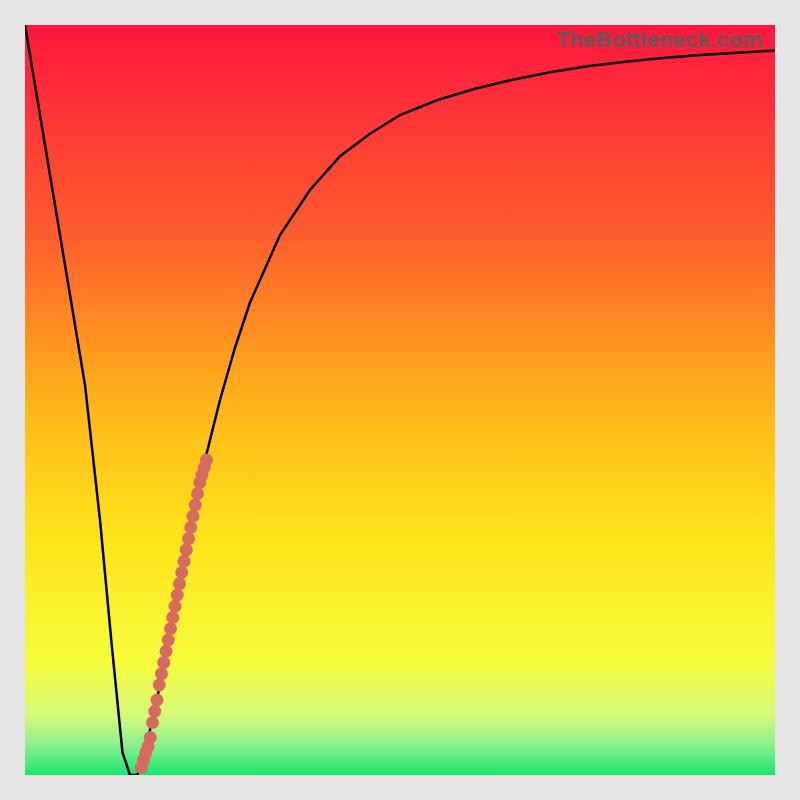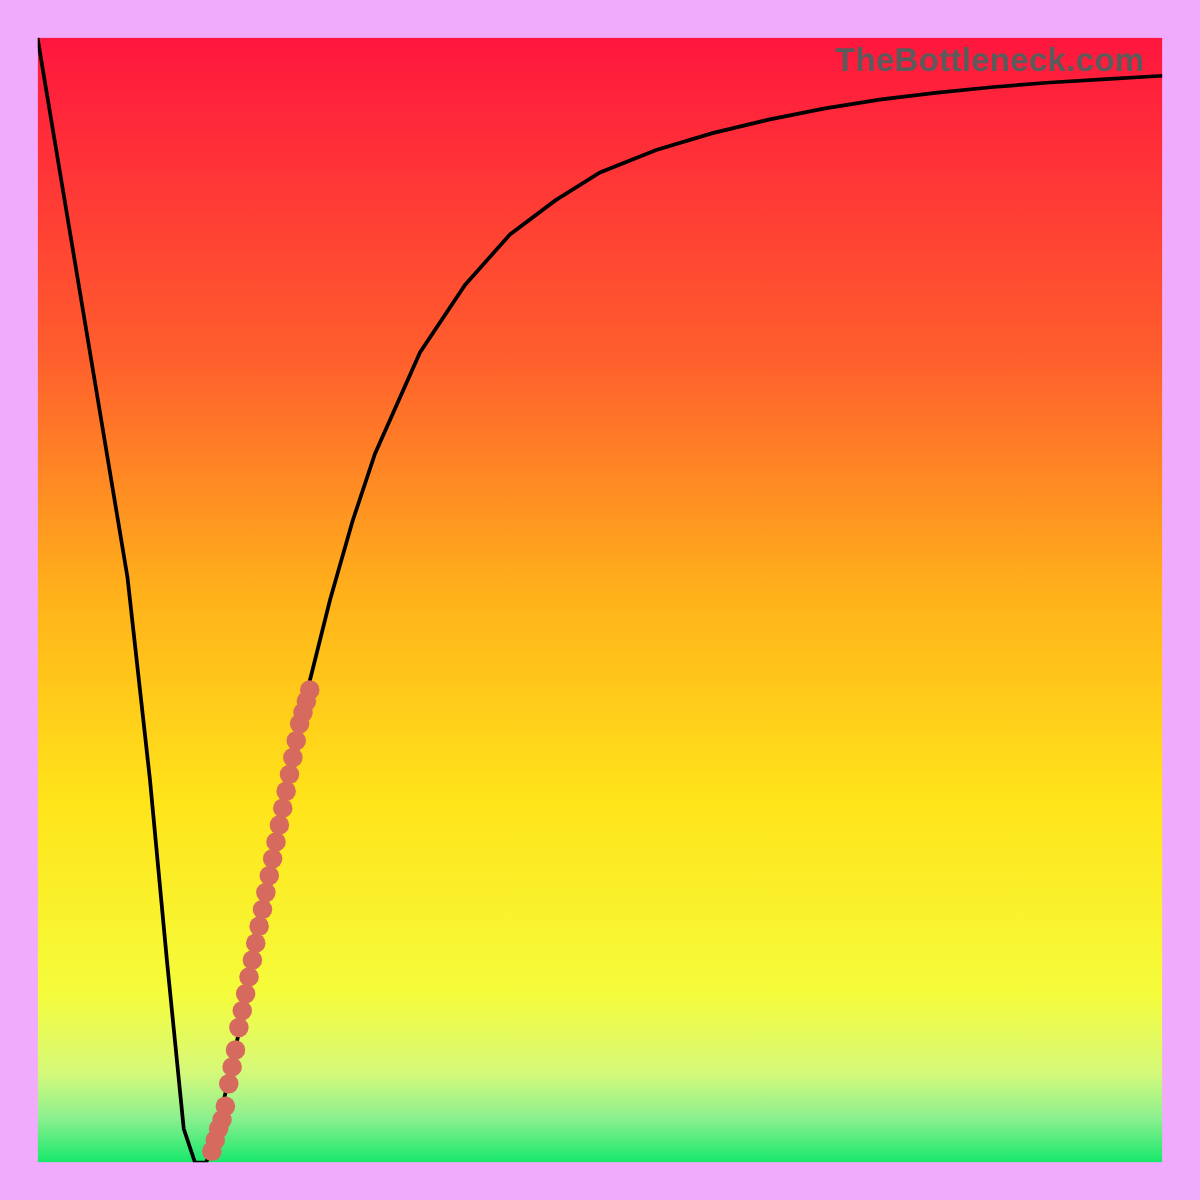--- a/index.html
+++ b/index.html
@@ -7,21 +7,21 @@
     padding: 0;
     width: 800px;
     height: 800px;
     background: #000;
     overflow: hidden;
   }
   .frame {
     position: relative;
     width: 800px;
     height: 800px;
-    background: #f0abfc;
+    background: #e5e5e5;
   }
   .plot {
     position: absolute;
     left: 25px;
     top: 25px;
     width: 750px;
     height: 750px;
     overflow: hidden;
   }
   .watermark {

